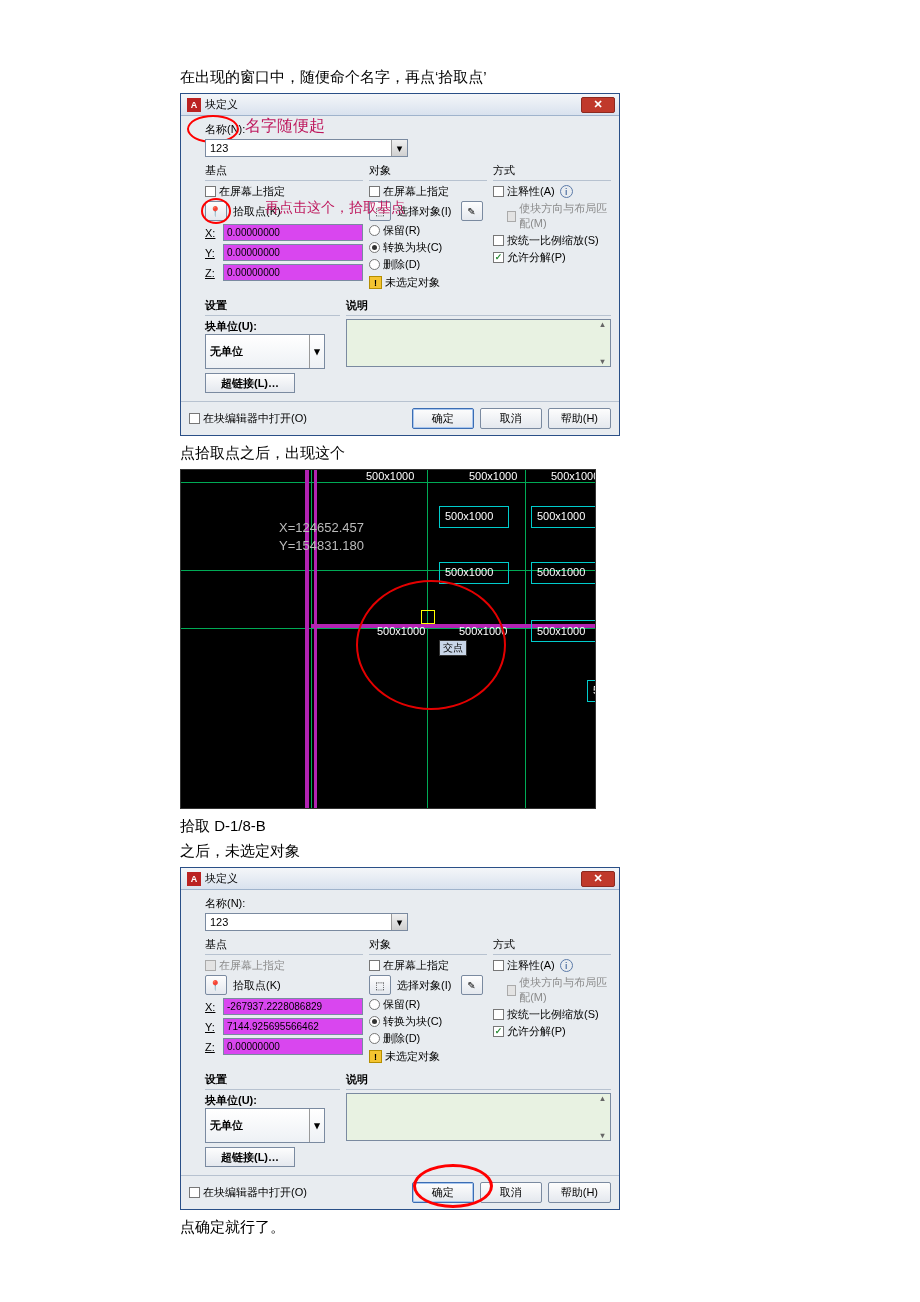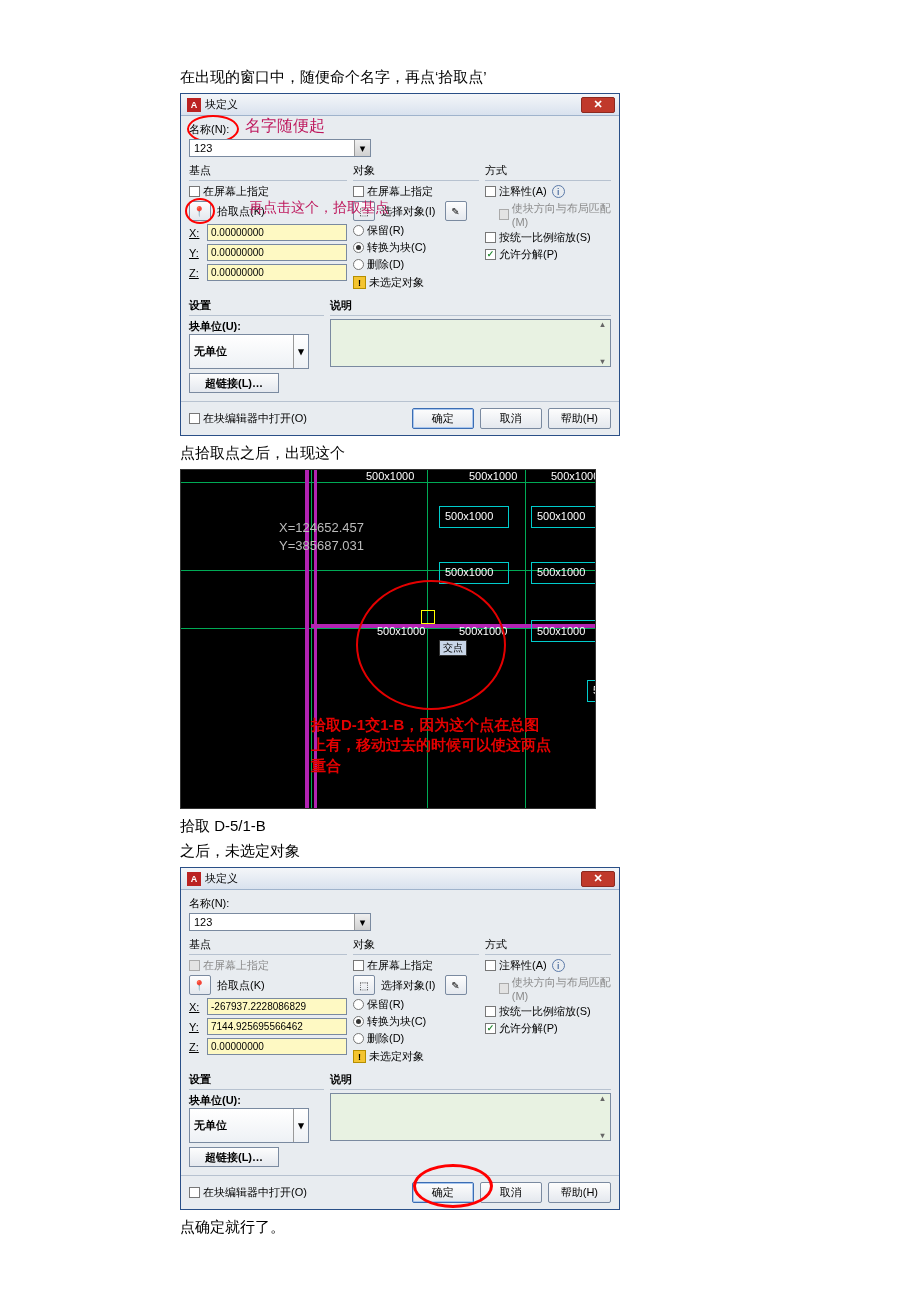--- a/index.html
+++ b/index.html
@@ -39,24 +39,24 @@
   }
   .titlebar .title { flex: 1; font-size: 11px; }
   .closebtn {
     width: 34px; height: 16px;
     background: #c0392b; color: #fff;
     font-size: 11px; font-weight: bold;
     display: flex; align-items: center; justify-content: center;
     border-radius: 2px;
     border: 1px solid #8c2a20;
   }
-  .body { padding: 6px 8px 8px 8px; }
+  .body { padding: 6px 8px 8px 24px; }
   .row-name { display:flex; align-items:center; gap:4px; margin-bottom:2px;}
   .combo {
-    width: 182px; height: 18px;
+    width: 203px; height: 18px;
     background: #fff; border: 1px solid #7a8aa0;
     display: flex; align-items: center; padding: 0 4px;
     position: relative; font-size: 11px;
   }
   .combo .arrow {
     position: absolute; right: 0; top: 0; bottom: 0; width: 16px;
     background: linear-gradient(#f0f0f0,#d0d0d0);
     border-left: 1px solid #999;
     display:flex;align-items:center;justify-content:center;
   }
@@ -68,21 +68,21 @@
   .chkbox.checked::after { content:"✓"; color:#258a33; font-weight:bold; line-height:1;}
   .chkbox.disabled { background:#e3e3e3; border-color:#aaa;}
   .iconbtn {
     width:22px;height:20px;border:1px solid #7a8aa0;background:linear-gradient(#fdfdfd,#e4e8ee);
     display:inline-flex;align-items:center;justify-content:center;font-size:10px;border-radius:2px;
     margin-right:3px;
   }
   .coord-row{display:flex;align-items:center;gap:4px;margin:3px 0;}
   .coord-row .lbl{width:14px;text-decoration:underline;}
   .coord-row input{
-    flex:1;height:17px;border:1px solid #7a8aa0;background:#fef9c3;font-size:10px;padding:0 3px;
+    flex:1;height:17px;border:1px solid #7a8aa0;background:#d946ef;font-size:10px;padding:0 3px;
   }
   .radio-row{display:flex;align-items:center;gap:3px;margin:2px 0;font-size:11px;}
   .radio{width:11px;height:11px;border:1px solid #777;border-radius:50%;background:#fff;display:inline-flex;align-items:center;justify-content:center;}
   .radio.sel::after{content:"";width:5px;height:5px;background:#333;border-radius:50%;}
   .warn{display:flex;align-items:center;gap:3px;margin-top:3px;font-size:11px;}
   .warn-icon{width:13px;height:13px;background:#f4c430;border:1px solid #b58e00;display:flex;align-items:center;justify-content:center;font-weight:bold;font-size:9px;}
   .disabled-text{color:#8a8a8a;}
   .info-icon{width:13px;height:13px;border:1px solid #5b7aa8;border-radius:50%;display:inline-flex;align-items:center;justify-content:center;font-size:9px;color:#5b7aa8;font-weight:bold;margin-left:2px;}
   .settings-row{display:flex;gap:6px;margin-top:8px;font-weight:bold;}
   .settings-col{flex:0 0 135px;}
@@ -282,35 +282,30 @@
   <div class="dim" style="left:264px;top:40px;">500x1000</div>
   <div class="dim" style="left:356px;top:40px;">500x1000</div>
   <div class="dim" style="left:264px;top:96px;">500x1000</div>
   <div class="dim" style="left:356px;top:96px;">500x1000</div>
   <div class="dim" style="left:196px;top:155px;">500x1000</div>
   <div class="dim" style="left:278px;top:155px;">500x1000</div>
   <div class="dim" style="left:356px;top:155px;">500x1000</div>
   <div class="dim" style="left:412px;top:214px;">500x1000</div>
 
   <div class="coord" style="left:98px;top:50px;">X=124652.457</div>
-  <div class="coord" style="left:98px;top:68px;">Y=385687.031</div>
+  <div class="coord" style="left:98px;top:68px;">Y=154831.180</div>
 
   <div style="position:absolute;left:240px;top:140px;width:14px;height:14px;border:1px solid #ff0;"></div>
   <div class="tip" style="left:258px;top:170px;">交点</div>
 
   <div class="redcircle" style="left:175px;top:110px;width:150px;height:130px;"></div>
 
-  <div class="redtext" style="left:130px;top:245px;right:8px;">
-    <span>拾取D-1交1-B，因为这个点在总图</span><br>
-    <span>上有，移动过去的时候可以使这两点</span><br>
-    <span>重合</span>
-  </div>
 </div>
 
-<div class="doc-text">拾取 D-5/1-B</div>
+<div class="doc-text">拾取 D-1/8-B</div>
 <div class="doc-text" style="margin-top:0;">之后，未选定对象</div>
 
 <div class="dialog-wrap">
 <div class="dialog">
   <div class="titlebar">
     <div class="icon">A</div>
     <div class="title">块定义</div>
     <div class="closebtn">✕</div>
   </div>
   <div class="body">

